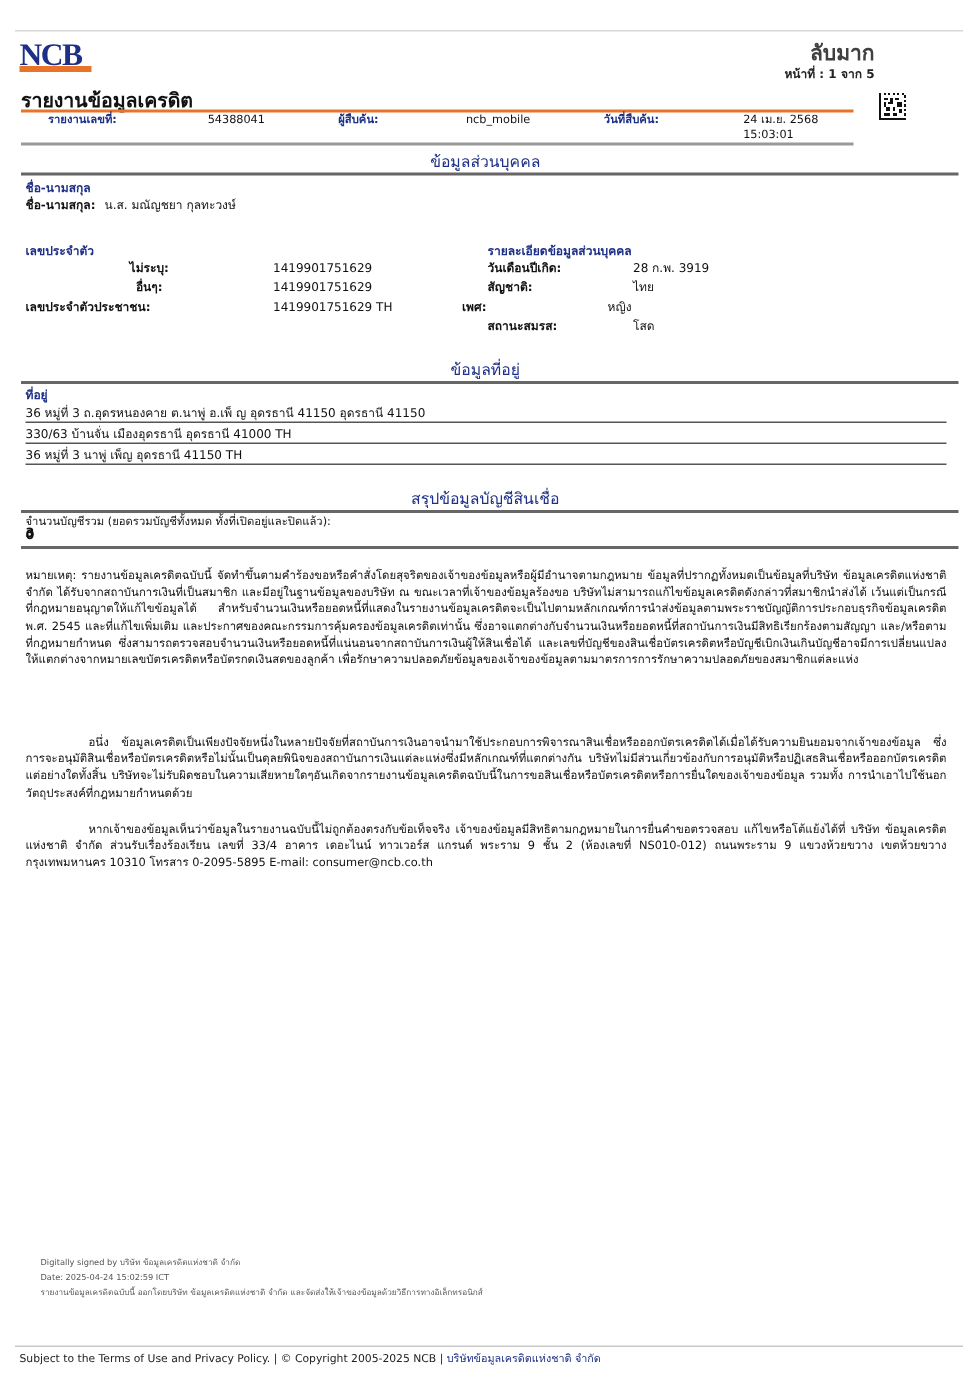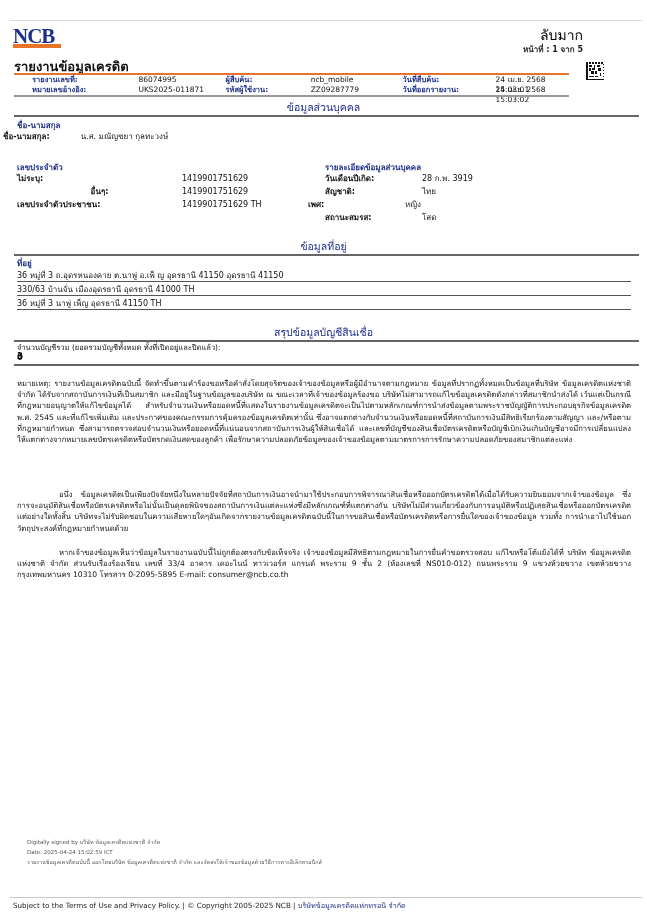--- a/index.html
+++ b/index.html
@@ -8,21 +8,21 @@
 
     .top-rule { position: absolute; left: 10px; right: 5px; top: 20px; height: 1px; background: #d8d8d8; }
 
     .header { position: absolute; left: 13px; top: 27px; width: 570px; height: 28px; }
     .logo { position: absolute; left: 0; top: 0; width: 48px; height: 22px; }
     .logo-text { font-family: "Liberation Serif", serif; font-weight: bold; font-size: 21px; color: #1d2f86; line-height: 18px; letter-spacing: -1px; }
     .logo-bar { position: absolute; left: 0; top: 17px; width: 48px; height: 4px; background: #e8742a; }
     .company { position: absolute; left: 54px; top: 0; }
     .company-th { font-family: "Liberation Serif", serif; font-size: 9.5px; color: #1d2f86; line-height: 11px; }
     .company-en { font-family: "Liberation Serif", serif; font-size: 9.5px; font-weight: bold; color: #1d2f86; line-height: 12px; }
-    .confidential { position: absolute; right: 0; top: -3px; font-size: 14px; font-weight: normal; color: #000000; }
+    .confidential { position: absolute; right: 0; top: -3px; font-size: 14px; font-weight: bold; color: #404040; }
     .page-num { position: absolute; right: 0; top: 16px; font-size: 8px; font-weight: bold; color: #222; }
 
     .report-title { position: absolute; left: 14px; top: 56px; font-size: 13px; font-weight: bold; color: #111; }
     .qr { position: absolute; left: 586px; top: 62px; width: 18px; height: 18px; }
     .title-rule { position: absolute; left: 14px; width: 555px; top: 73px; height: 2px; background: #e8742a; }
 
     .meta { position: absolute; left: 14px; top: 75px; width: 555px; font-size: 7.5px; }
     .meta-row { display: flex; height: 10px; line-height: 10px; margin-left: 18px; }
     .meta .lbl { font-weight: bold; color: #1d2f86; }
     .meta .c1 { width: 110px; } .meta .c2 { width: 90px; }
@@ -98,48 +98,40 @@
   <rect x="9" y="7" width="1" height="2" fill="#111"></rect>
     <rect x="2" y="9" width="3" height="1" fill="#111"></rect>
   <rect x="6" y="9" width="2" height="1" fill="#111"></rect>
 </svg>
 
 <div class="title-rule"></div>
 
 <div class="meta">
   <div class="meta-row">
     <span class="lbl c1">รายงานเลขที่:</span>
-    <span class="c2">86074995</span>
+    <span class="c2">54388041</span>
     <span class="lbl c3">ผู้สืบค้น:</span>
     <span class="c4">ncb_mobile</span>
     <span class="lbl c5">วันที่สืบค้น:</span>
     <span class="c6">24 เม.ย. 2568 15:03:01</span>
-  </div>
-  <div class="meta-row">
-    <span class="lbl c1">หมายเลขอ้างอิง:</span>
-    <span class="c2">UKS2025-011871</span>
-    <span class="lbl c3">รหัสผู้ใช้งาน:</span>
-    <span class="c4">ZZ09287779</span>
-    <span class="lbl c5">วันที่ออกรายงาน:</span>
-    <span class="c6">24 เม.ย. 2568 15:03:02</span>
   </div>
 </div>
 <div class="meta-rule"></div>
 
 <div class="section-title" style="top:99px;">ข้อมูลส่วนบุคคล</div>
 <div class="section-rule" style="top:115px;"></div>
 
 <div class="sub-head" style="top:119px;">ชื่อ-นามสกุล</div>
-<div class="row" style="left:3px; top:131px;gap:25px;">
+<div class="row" style="left:17px; top:131px;">
   <span class="k" style="margin-right:6px;">ชื่อ-นามสกุล:</span>
   <span>น.ส. มณัญชยา กุลทะวงษ์</span>
 </div>
 
 <div class="sub-head" style="top:161px;">เลขประจำตัว</div>
-<div class="row" style="left:17px; top:173px;">
+<div class="row" style="left:17px; top:173px;text-align:center;">
   <span class="k" style="width:165px;">ไม่ระบุ:</span>
   <span>1419901751629</span>
 </div>
 <div class="row" style="left:17px; top:186px;">
   <span class="k" style="width:165px;text-align:center;">อื่นๆ:</span>
   <span>1419901751629</span>
 </div>
 <div class="row" style="left:17px; top:199px;">
   <span class="k" style="width:165px;">เลขประจำตัวประชาชน:</span>
   <span>1419901751629 TH</span>
@@ -186,14 +178,14 @@
 <div class="para indent" style="top:547px;">หากเจ้าของข้อมูลเห็นว่าข้อมูลในรายงานฉบับนี้ไม่ถูกต้องตรงกับข้อเท็จจริง เจ้าของข้อมูลมีสิทธิตามกฎหมายในการยื่นคำขอตรวจสอบ แก้ไขหรือโต้แย้งได้ที่ บริษัท ข้อมูลเครดิตแห่งชาติ จำกัด ส่วนรับเรื่องร้องเรียน เลขที่ 33/4 อาคาร เดอะไนน์ ทาวเวอร์ส แกรนด์ พระราม 9 ชั้น 2 (ห้องเลขที่ NS010-012) ถนนพระราม 9 แขวงห้วยขวาง เขตห้วยขวาง กรุงเทพมหานคร 10310 โทรสาร 0-2095-5895 E-mail: consumer@ncb.co.th</div>
 
 <div class="sign" style="top:837px;">
   <div>Digitally signed by บริษัท ข้อมูลเครดิตแห่งชาติ จำกัด</div>
   <div>Date: 2025-04-24 15:02:59 ICT</div>
   <div>รายงานข้อมูลเครดิตฉบับนี้ ออกโดยบริษัท ข้อมูลเครดิตแห่งชาติ จำกัด และจัดส่งให้เจ้าของข้อมูลด้วยวิธีการทางอิเล็กทรอนิกส์</div>
 </div>
 
 <div class="footer-rule"></div>
 <div class="footer">
-  <span>Subject to the Terms of Use and Privacy Policy.</span><span> | </span><span>© Copyright 2005-2025 NCB</span><span> | </span><span class="link">บริษัทข้อมูลเครดิตแห่กทรอนิ จำกัด</span>
+  <span>Subject to the Terms of Use and Privacy Policy.</span><span> | </span><span>© Copyright 2005-2025 NCB</span><span> | </span><span class="link">บริษัทข้อมูลเครดิตแห่งชาติ จำกัด</span>
 </div>
 
 </body></html>

